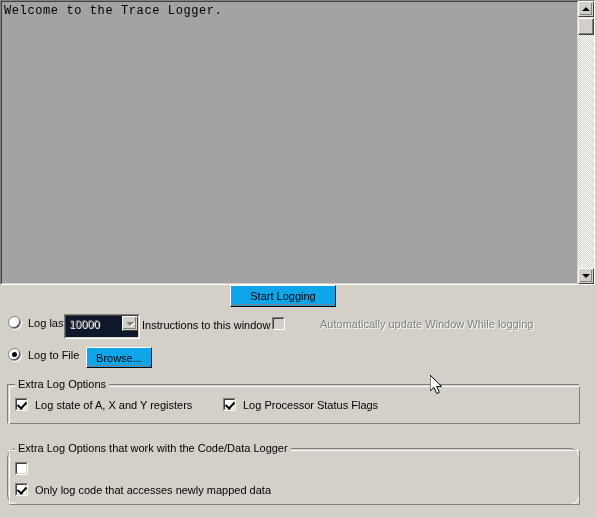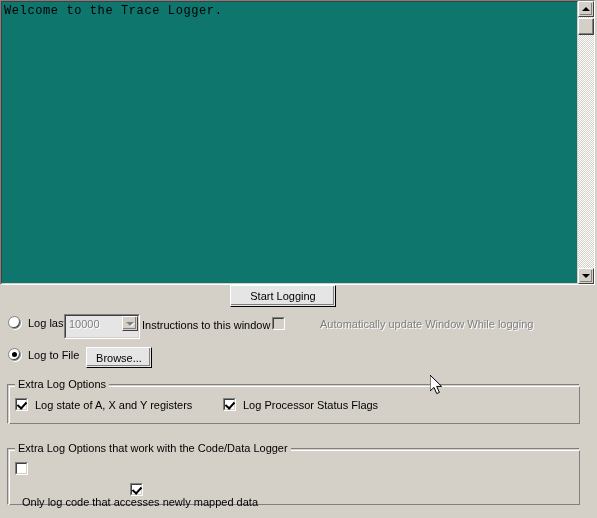--- a/index.html
+++ b/index.html
@@ -19,21 +19,21 @@
   }
 
   
   .log-area {
     position: absolute;
     left: 0;
     top: 0;
     width: 595px;
     height: 285px;
     box-sizing: border-box;
-    background: #0f766e;
+    background: #a3a3a3;
     border-top: 1px solid #808080;
     border-left: 1px solid #808080;
     border-right: 1px solid #ffffff;
     border-bottom: 1px solid #ffffff;
     display: flex;
   }
   .log-inner {
     position: relative;
     flex: 1 1 auto;
     overflow: hidden;
@@ -121,21 +121,21 @@
     position: absolute;
     left: 0; top: 0; right: 0; bottom: 0;
     border-right: 1px solid #808080;
     border-bottom: 1px solid #808080;
   }
 
   
   .btn {
     position: absolute;
     box-sizing: border-box;
-    background: #e5e5e5;
+    background: #0ea5e9;
     border-top: 1px solid #ffffff;
     border-left: 1px solid #ffffff;
     border-right: 1px solid #000000;
     border-bottom: 1px solid #000000;
     font-family: "Liberation Sans", sans-serif;
     font-size: 11px;
     color: #000000;
     display: flex;
     align-items: center;
     justify-content: center;
@@ -201,21 +201,21 @@
   }
 
   
   .combo {
     position: absolute;
     left: 64px;
     top: 314px;
     width: 76px;
     height: 25px;
     box-sizing: border-box;
-    background: #e5e5e5;
+    background: #0f172a;
     border-top: 1px solid #808080;
     border-left: 1px solid #808080;
     border-right: 1px solid #ffffff;
     border-bottom: 1px solid #ffffff;
   }
   .combo-inner {
     position: absolute;
     left: 0; top: 0; right: 0; bottom: 0;
     border-top: 1px solid #404040;
     border-left: 1px solid #404040;
@@ -317,21 +317,21 @@
   }
   .cb-label.disabled {
     color: #808080;
     text-shadow: 1px 1px 0 #ffffff;
   }
 
   .cb-auto-update { left: 272px; top: 317px; gap: 28px; }
   .cb-regs { left: 15px; top: 398px; }
   .cb-flags { left: 203px; top: 398px; padding-left: 20px; }
   .cb-newcode { left: 15px; top: 462px; }
-  .cb-newdata { left: 15px; top: 483px; flex-direction: column; }
+  .cb-newdata { left: 15px; top: 483px; }
 
   
   .groupbox {
     position: absolute;
     box-sizing: border-box;
     border-top: 1px solid #808080;
     border-left: 1px solid #808080;
     border-right: 1px solid #ffffff;
     border-bottom: 1px solid #ffffff;
   }
@@ -350,20 +350,21 @@
     top: 384px;
     width: 573px;
     height: 40px;
     padding-left: 20px;
   }
   .group-2 {
     left: 7px;
     top: 448px;
     width: 573px;
     height: 57px;
+    border-radius: 10px;
   }
   .group-title {
     position: absolute;
     top: -7px;
     left: 7px;
     background: #d4d0c8;
     padding: 0 3px;
     font-size: 11px;
     color: #000000;
     white-space: nowrap;

